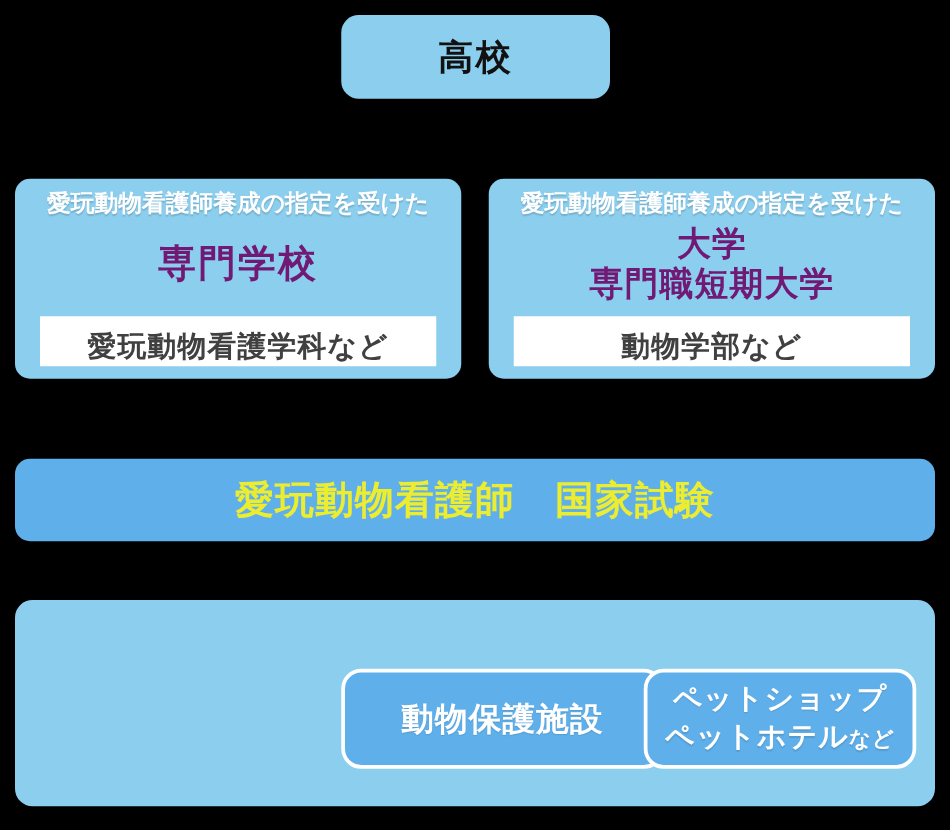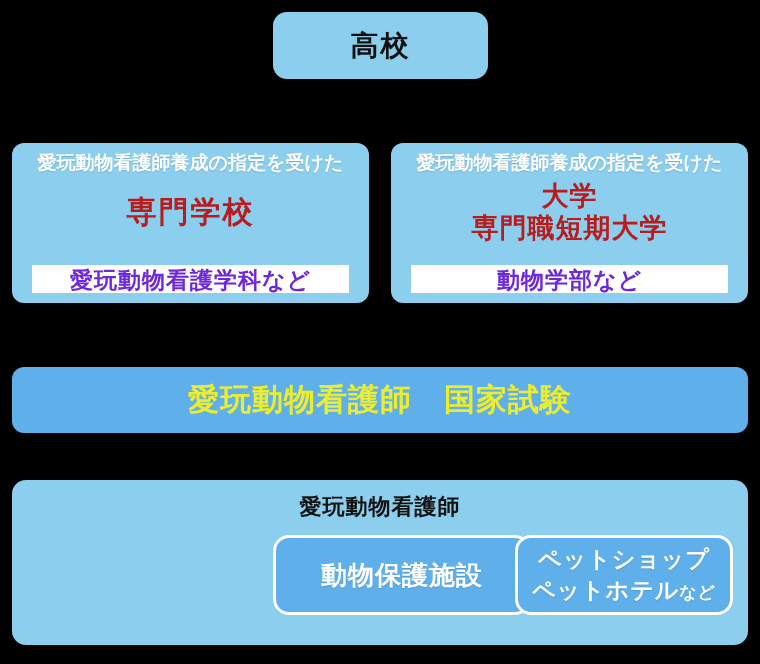--- a/index.html
+++ b/index.html
@@ -46,32 +46,32 @@
     text-align: center;
     font-size: 19px; color: #FFFFFF;
     letter-spacing: 0px;
     text-shadow: 0 1px 1px rgba(0,0,0,0.15);
   }
   .path-title-zone {
     position: absolute;
     top: 30px; bottom: 52px; left: 0; right: 0;
     display: flex; flex-direction: column;
     align-items: center; justify-content: center;
-    color: #b91c1c;
+    color: #701a75;
     line-height: 1.2;
   }
   .title-big   { font-size: 30px; letter-spacing: 2px; }
   .title-med   { font-size: 27px; letter-spacing: 1px; text-align: center; }
   .path-sub {
     position: absolute;
     left: 20px; right: 20px; bottom: 10px;
-    height: 28px;
+    height: 40px;
     background: #FFFFFF;
-    display: flex; align-items: flex-start; justify-content: center;
-    font-size: 23px; color: #6d28d9;
+    display: flex; align-items: flex-end; justify-content: center;
+    font-size: 23px; color: #404040;
     letter-spacing: 1px;
   }
 
   
   .exam-bar {
     position: absolute;
     left: 12px; top: 367px;
     width: 736px; height: 66px;
     background: #5FAFEA;
     border-radius: 12px;
@@ -144,21 +144,20 @@
     <div class="path-sub">
       <span>動物学部など</span>
     </div>
   </div>
 
   <div class="exam-bar">
     <span>愛玩動物看護師　国家試験</span>
   </div>
 
   <div class="career-box">
-    <div class="career-title">愛玩動物看護師</div>
 
 
     <div class="job-box job-2">
       <span>動物保護施設</span>
     </div>
 
     <div class="job-box job-3">
       <div class="job-line">ペットショップ</div>
       <div class="job-line"><span>ペットホテル</span><span class="suffix">など</span></div>
     </div>

